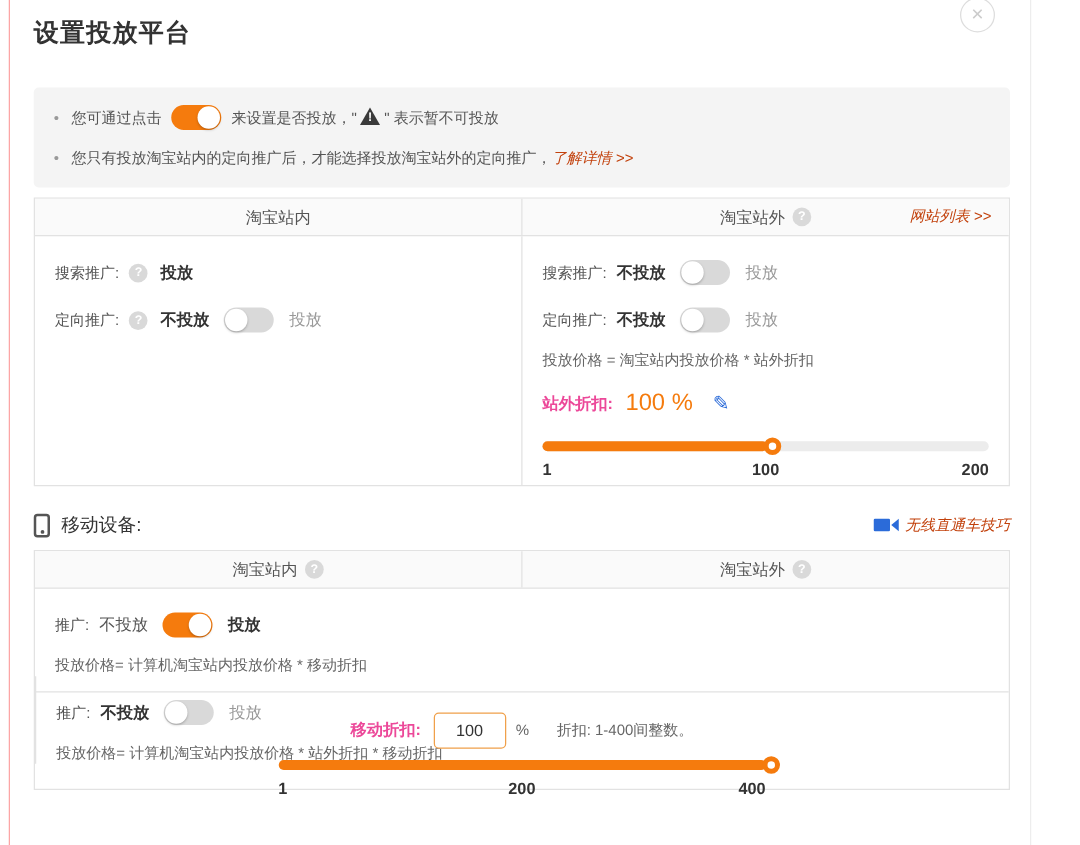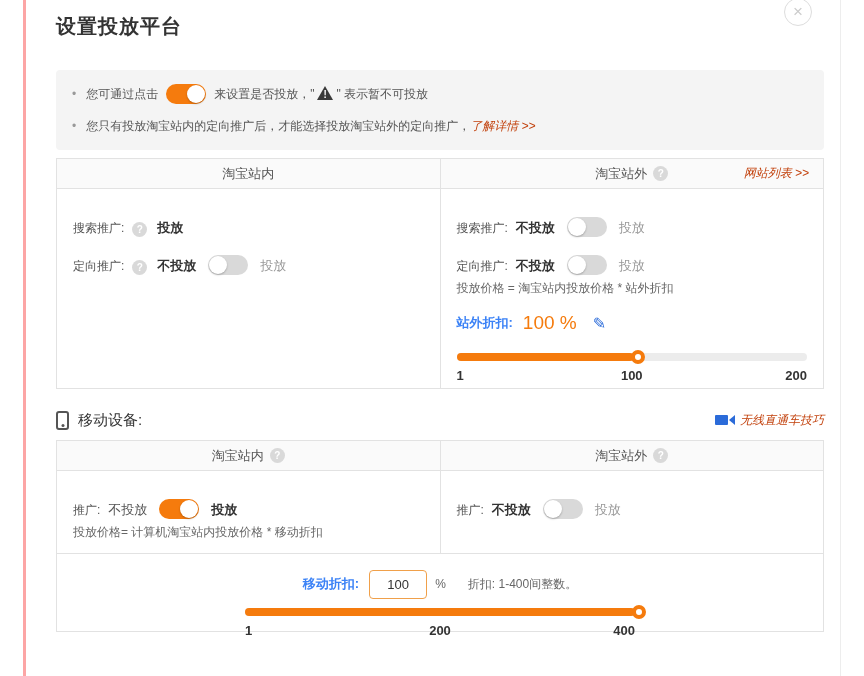--- a/index.html
+++ b/index.html
@@ -7,23 +7,23 @@
   body {
     position: relative;
     background: #fff;
     font-family: "Liberation Sans", sans-serif;
     font-size: 12px;
     color: #666;
     overflow: hidden;
   }
 
   .modal{
-    position:absolute; left:23px; top:0; width:818px; height:676px;
-    border-left:3px solid #fca5a5; border-right:1px solid #ededed;
-    padding:0 16px 0 30px; background:#fff;
+    position:absolute; left:7px; top:0; width:818px; height:676px;
+    border-left:1px solid #fca5a5; border-right:1px solid #ededed;
+    padding:0 16px 0 19px; background:#fff;
   }
 
   .modal-header{ position:relative; padding-top:13px; }
   .page-title{ font-size:20px; font-weight:bold; color:#333; letter-spacing:1px; }
   .close-btn{
     position:absolute; top:-2px; right:12px;
     width:28px; height:28px; border:1px solid #ddd; border-radius:50%;
     background:#fff; color:#ccc; font-size:17px; line-height:25px; text-align:center;
     cursor:pointer;
   }
@@ -94,35 +94,35 @@
     flex:1; position:relative; display:flex; align-items:center; justify-content:center;
     color:#555; font-size:13px;
   }
   .th + .th{ border-left:1px solid #e2e2e2; }
   .th .q-icon{ margin-left:6px; }
   .site-link{ position:absolute; right:14px; font-size:12px; }
   .tbody{ display:flex; align-items:stretch; }
   .cell{ flex:1; padding:10px 16px 0; }
   .cell + .cell{ border-left:1px solid #e2e2e2; }
   .comp-body{ height:199px; }
-  .mob-body{ height:82px; }
-
-  .ctrl-row{ display:flex; align-items:flex-end; height:38px; }
+  .mob-body{ height:82px;flex-direction:column; }
+
+  .ctrl-row{ display:flex; align-items:center; height:38px; }
   .ctrl-label{ color:#555; margin-right:8px; }
   .ctrl-row .q-icon{ margin-right:10px; }
   .state-strong{ font-weight:bold; color:#333; font-size:13px; }
   .state-dim{ color:#999; font-size:13px; }
   .ctrl-row .toggle{ margin:0 12px; }
   .ctrl-row .state-strong{ margin-right:0; }
   .ctrl-row .pre-toggle{ margin-right:0; }
 
   .formula{ margin-top:4px; line-height:18px; color:#666; }
 
   .discount-row{ display:flex; align-items:center; margin-top:12px; height:28px; }
-  .discount-label{ font-weight:bold; color:#3b82f6; font-size:13px; }
+  .discount-label{ font-weight:bold; color:#ec4899; font-size:13px; }
   .discount-value{ color:#f57b0d; font-size:19px; margin-left:10px; }
   .pencil-icon{ color:#2b6bd9; font-size:16px; margin-left:16px; cursor:pointer; }
 
   
   .slider{ position:relative; height:8px; border-radius:4px; background:#ececec; margin-top:16px; cursor:pointer; }
   .slider-fill{ position:relative; height:8px; border-radius:4px; background:#f57b0d; }
   .slider-thumb{
     position:absolute; right:-11px; top:50%; transform:translateY(-50%);
     width:14px; height:14px; border:4px solid #f57b0d; border-radius:50%;
     background:#fff; cursor:grab;
@@ -279,20 +279,21 @@
 
       <div class="cell">
         <div class="ctrl-row">
           <span class="ctrl-label">推广:</span>
           <span class="state-strong pre-toggle">不投放</span>
           <span class="toggle off">
               <span class="knob"></span>
             </span>
           <span class="state-dim">投放</span>
         </div>
+        <div class="formula">投放价格= 计算机淘宝站内投放价格 * 站外折扣 * 移动折扣</div>
       </div>
     </div>
 
     <div class="mob-bottom">
       <div class="mob-disc-line">
         <span class="discount-label">移动折扣:</span>
         <input class="disc-input" value="100" style="">
         <span class="disc-unit">%</span>
         <span class="disc-hint">折扣: 1-400间整数。</span>
       </div>

